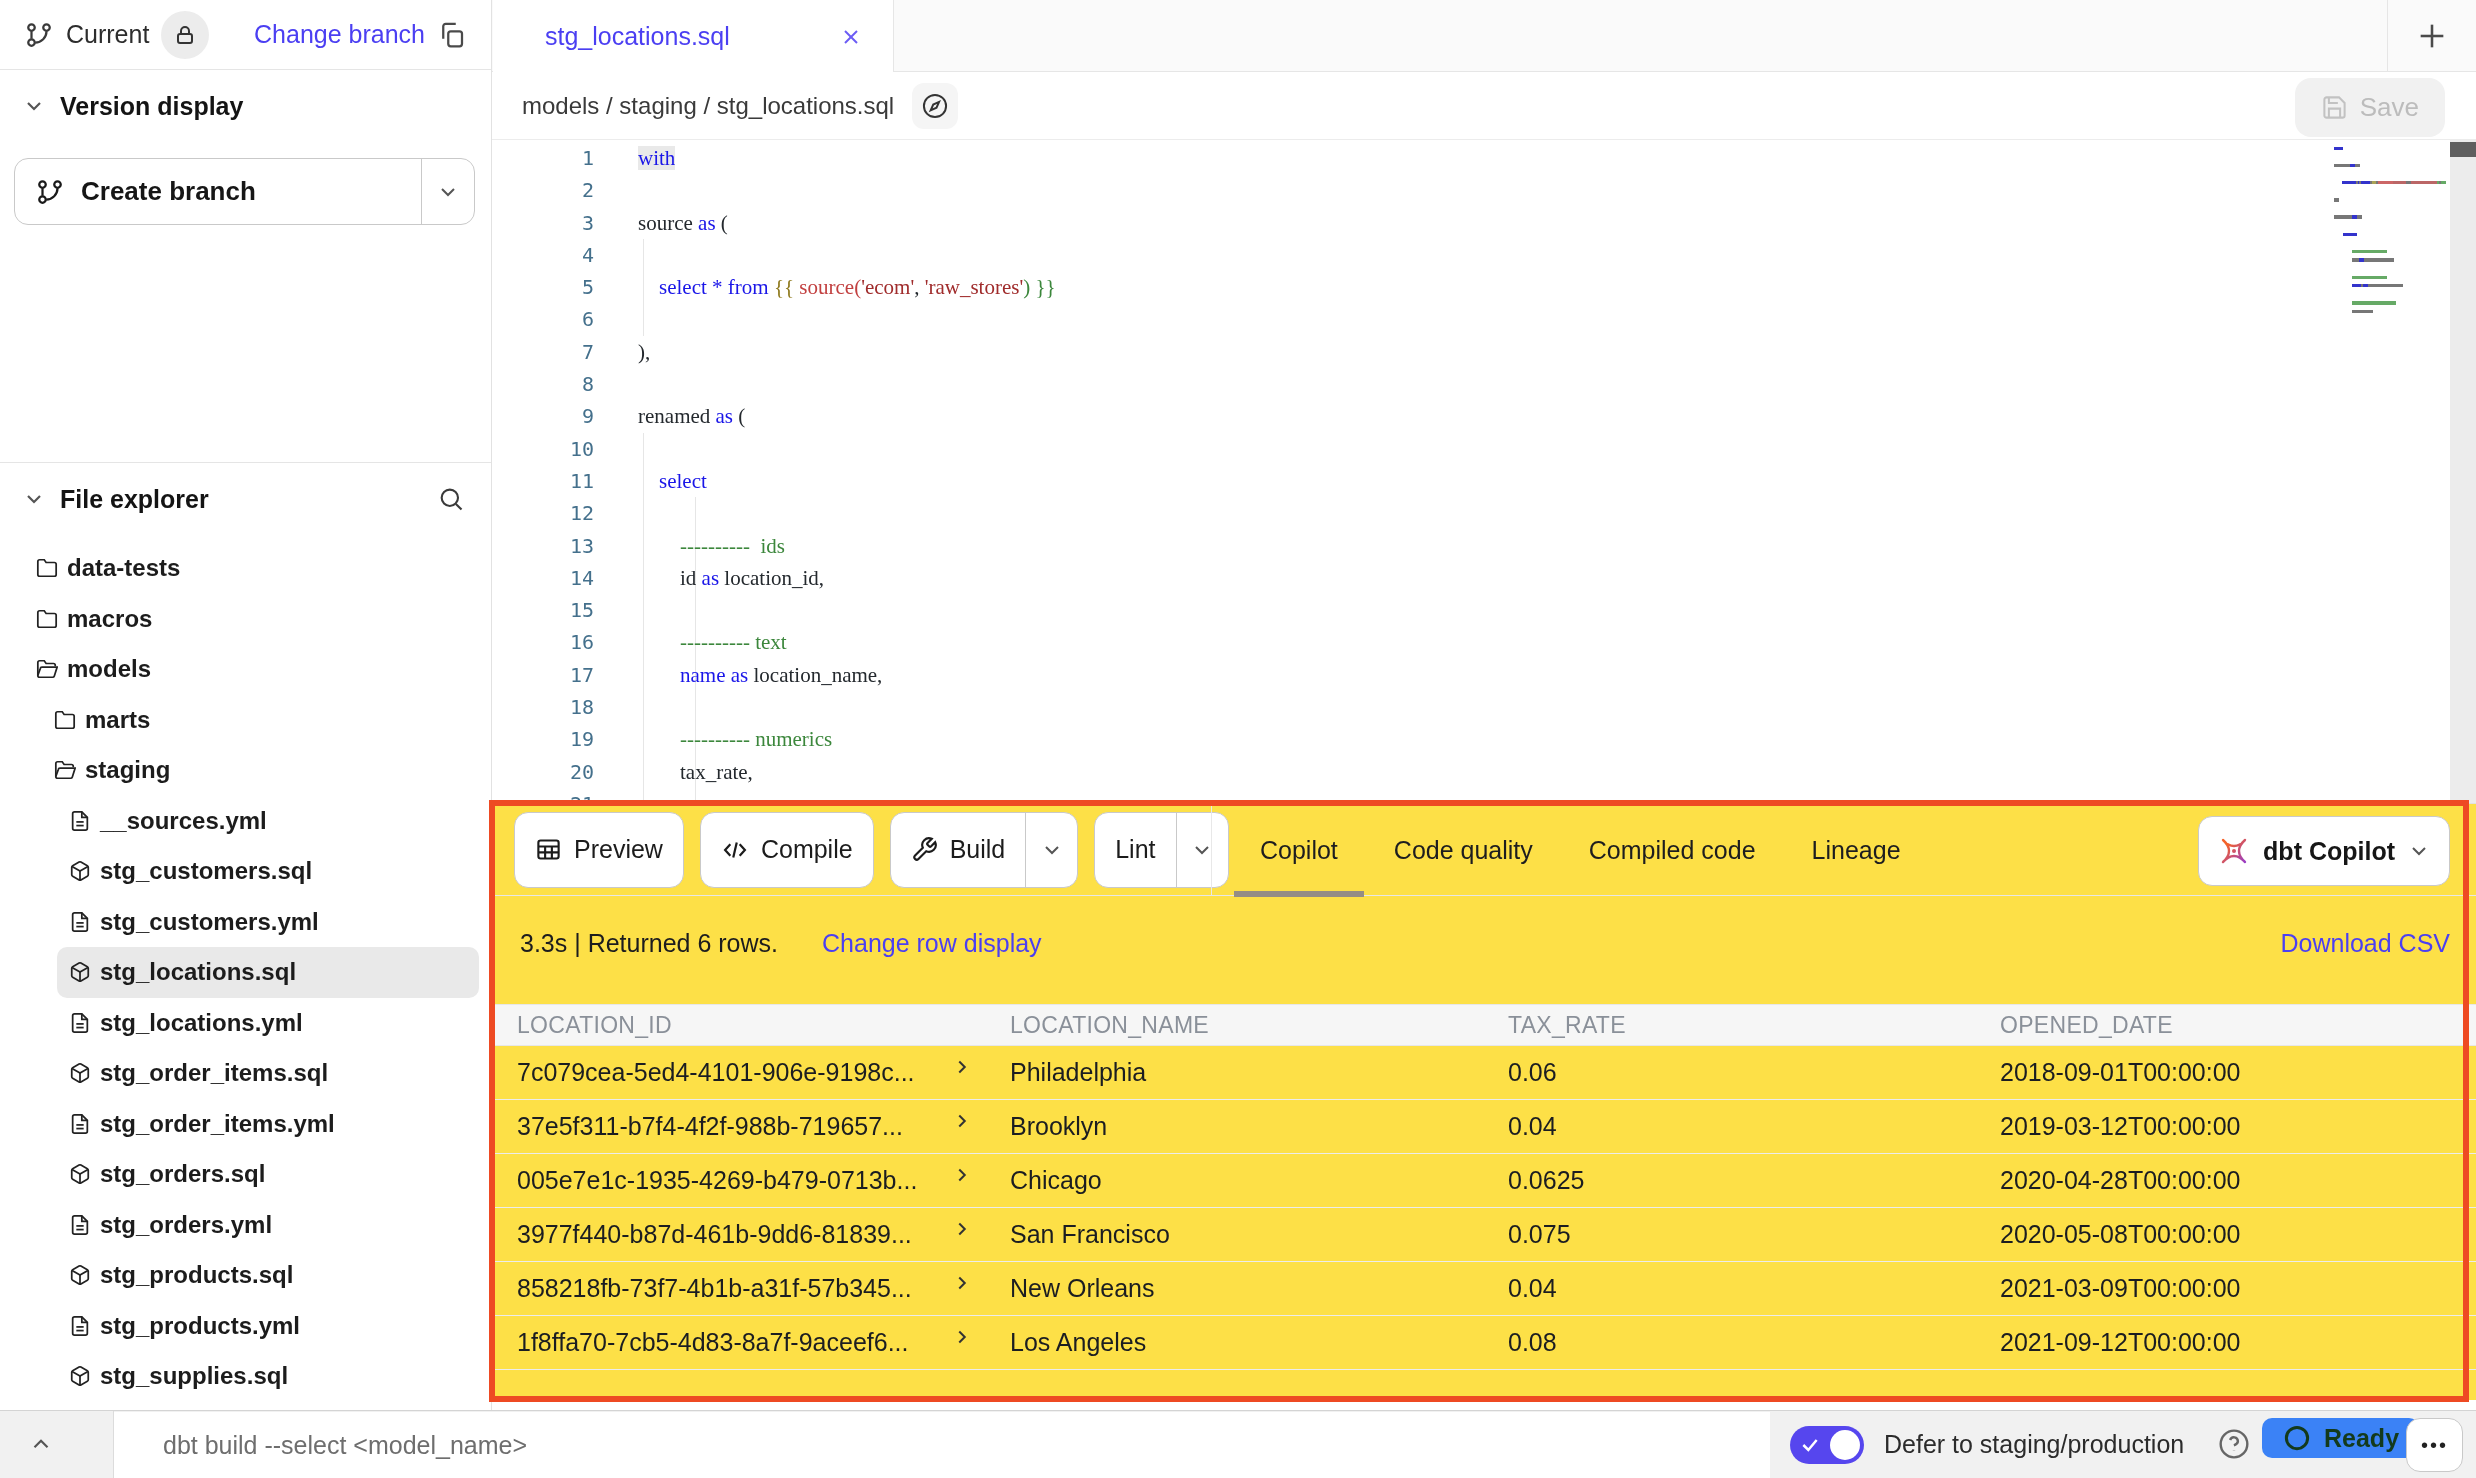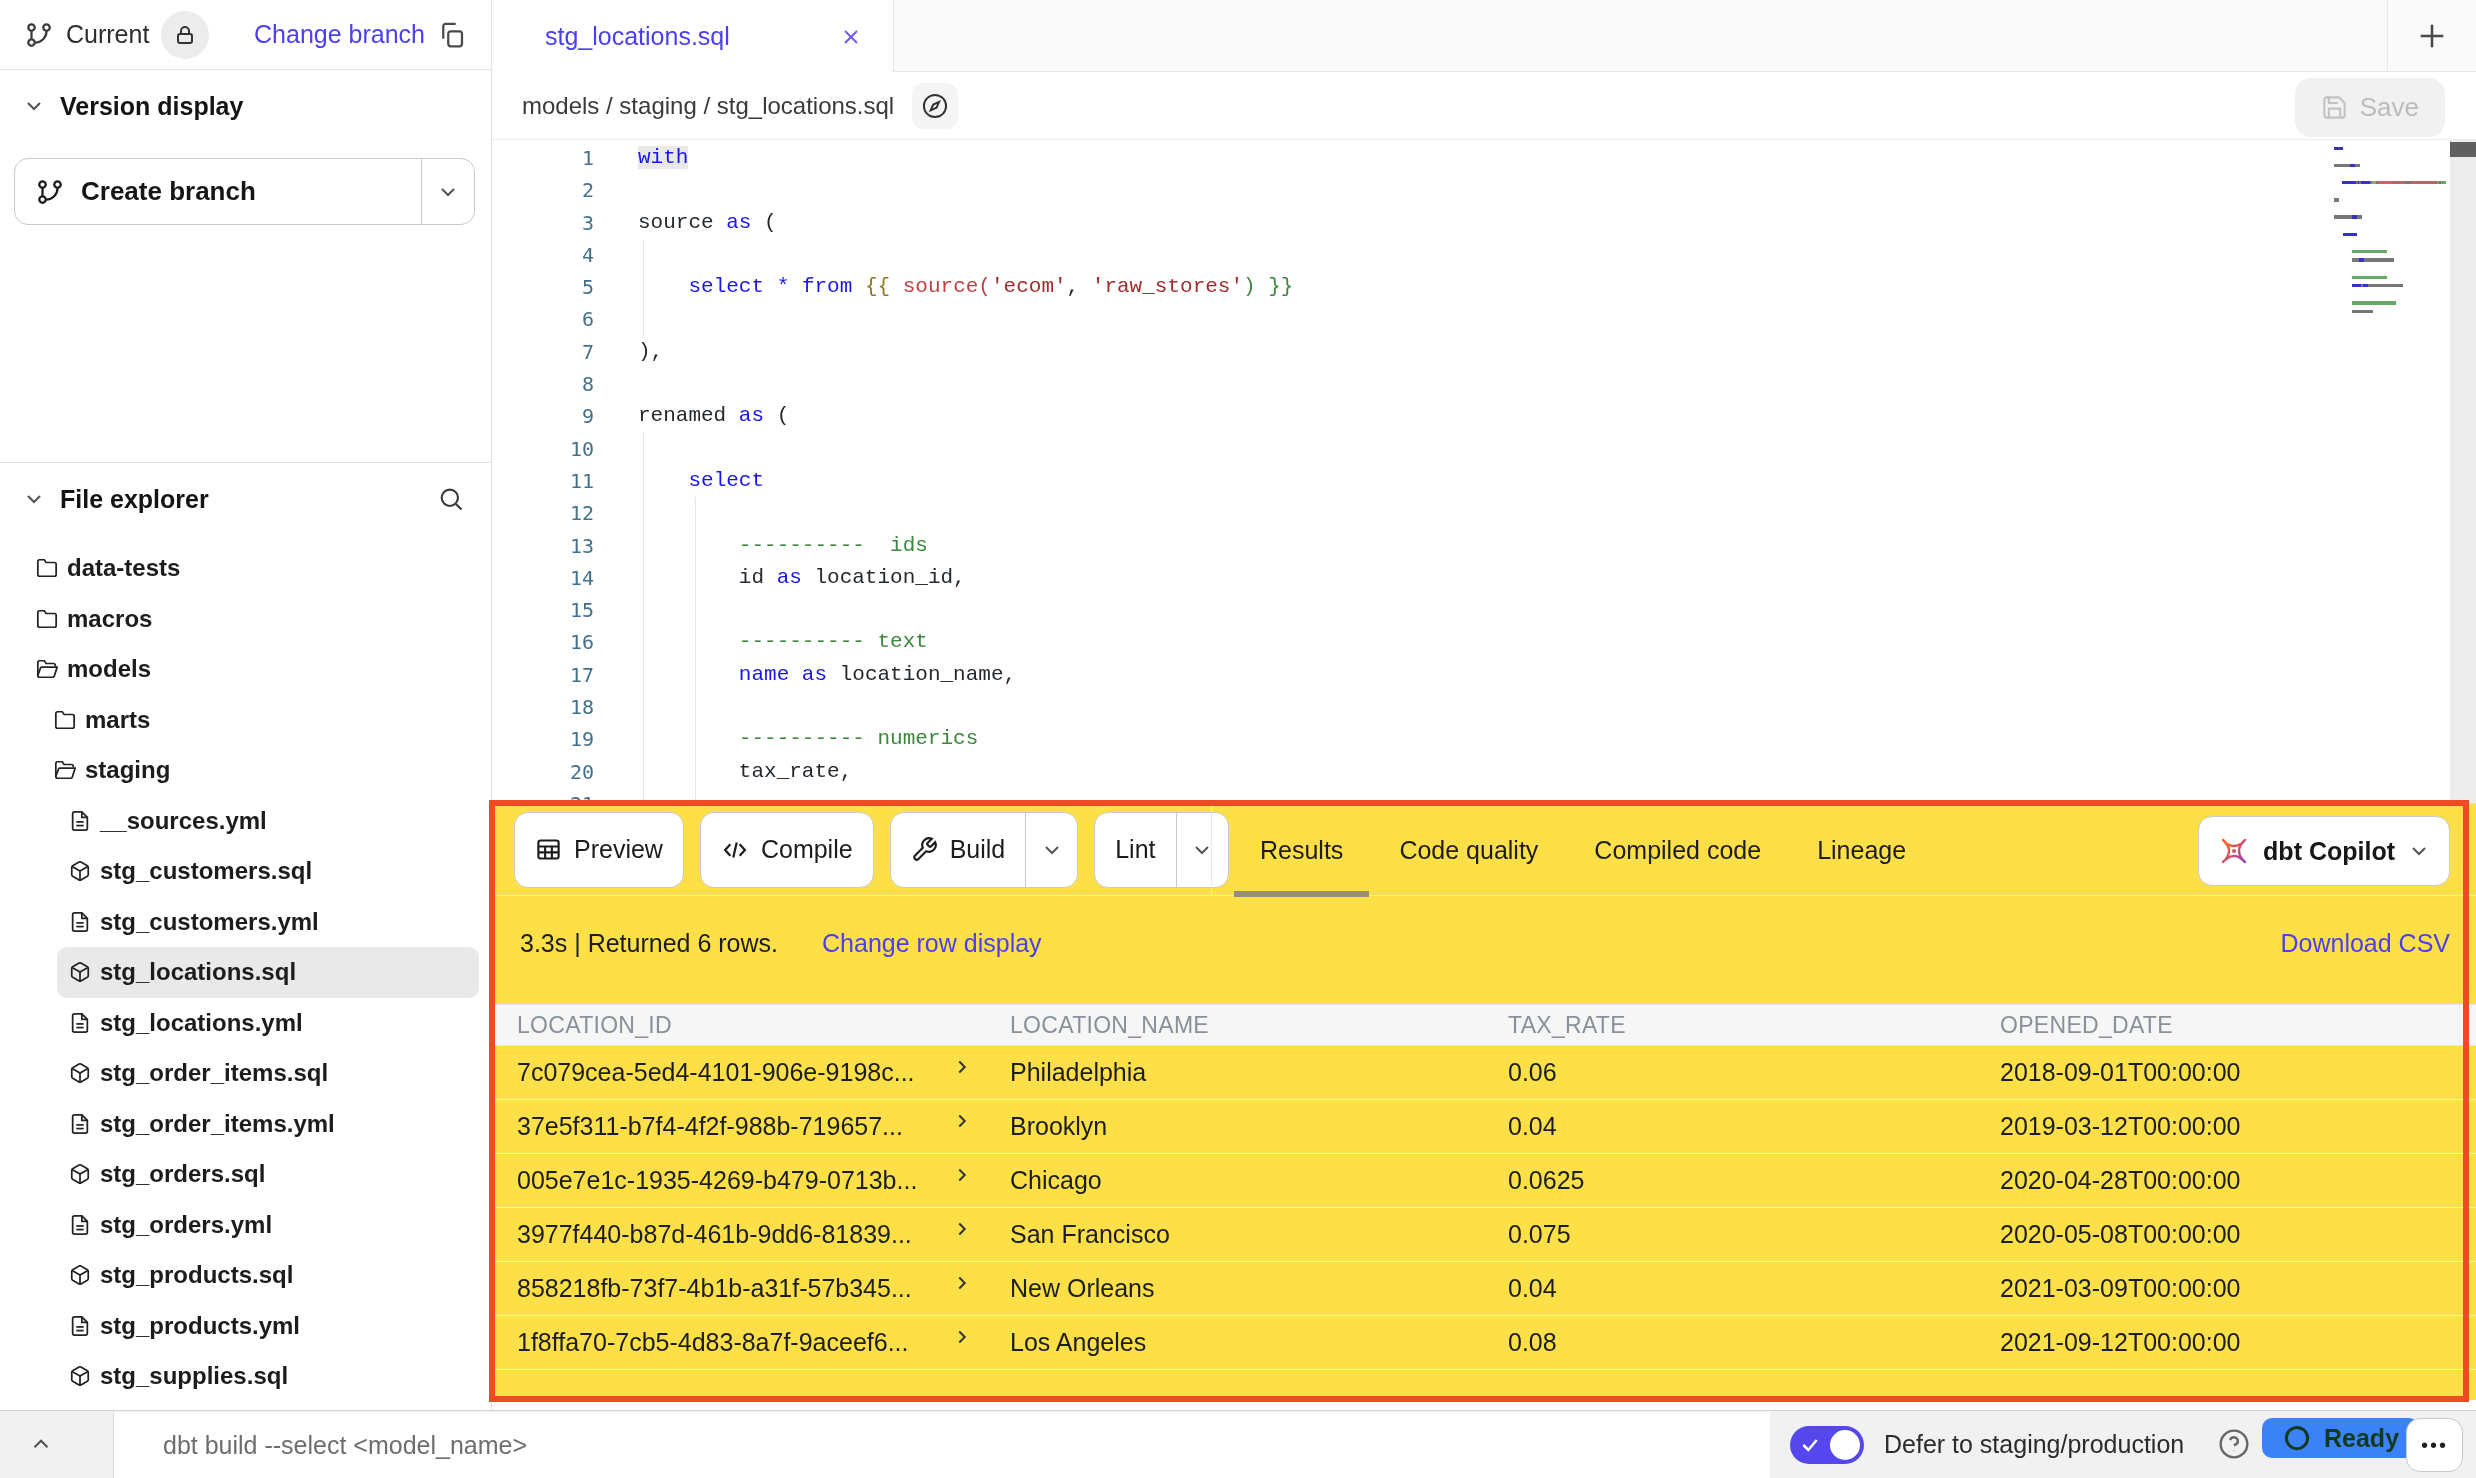--- a/index.html
+++ b/index.html
@@ -52,21 +52,21 @@
     border-radius:16px; background:#f1f1f1; display:flex; align-items:center; gap:12px;
     font-size:26px; font-weight:500; color:#bcbcbc; cursor:default; }
 
   
   #editor { position:absolute; left:492px; top:140px; right:0; height:663px; background:#fff; overflow:hidden; }
   #code-lines { position:absolute; left:0; top:2px; right:0; }
   .code-line { position:relative; height:32.3px; line-height:32.3px; }
   .ln { position:absolute; left:0; width:102px; text-align:right;
     font-family:"DejaVu Sans Mono", monospace; font-size:20px; color:#44708c; }
   .code { position:absolute; left:146px; white-space:pre;
-    font-family:Liberation Mono, monospace; font-size:21px; color:#24292e; }
+    font-family:Liberation Serif, serif; font-size:21px; color:#24292e; }
   .tk-kw { color:#1a16e8; } .tk-cm { color:#3c873c; } .tk-str { color:#a02c2c; }
   .tk-fn { color:#c24040; } .tk-jo { color:#8f7a1e; } .tk-jc { color:#3c873c; }
   .tk-txt, .tk-ws { color:#24292e; }
   .tk-hl { background:#e9e9e9; }
   .iguide { position:absolute; width:1px; background:#e6e6e6; left:0; }
   #minimap { position:absolute; right:30px; top:4px; width:112px; }
   .mm-line { height:8.6px; display:flex; align-items:center; }
   .mm-line span { height:3.4px; display:inline-block; }
   #v-scroll { position:absolute; right:0; top:0; width:26px; height:663px; background:#ececec; }
   #v-thumb { position:absolute; right:0; top:2px; width:26px; height:15px; background:#5f5f5f; }
@@ -623,21 +623,21 @@
           <span>Lint</span>
         </div>
       <div class="pb-split">
         <svg width="24" height="24" viewBox="0 0 24 24" fill="none" stroke="#555" stroke-width="2">
             <polyline points="6 9 12 15 18 9"></polyline>
           </svg>
       </div>
     </div>
     <div class="tool-div"></div>
     <div id="ptabs">
-      <div class="ptab active">Results</div>
+      <div class="ptab active">Copilot</div>
       <div class="ptab">Code quality</div>
       <div class="ptab">Compiled code</div>
       <div class="ptab">Lineage</div>
     </div>
     <div class="copilot">
       <svg width="34" height="34" viewBox="0 0 34 34" fill="none">
         <defs>
             <linearGradient id="cpg" x1="0" y1="0" x2="34" y2="34" gradientUnits="userSpaceOnUse">
               <stop offset="0.3" stop-color="#f4632a"></stop>
               <stop offset="1" stop-color="#7b2ff7"></stop>

